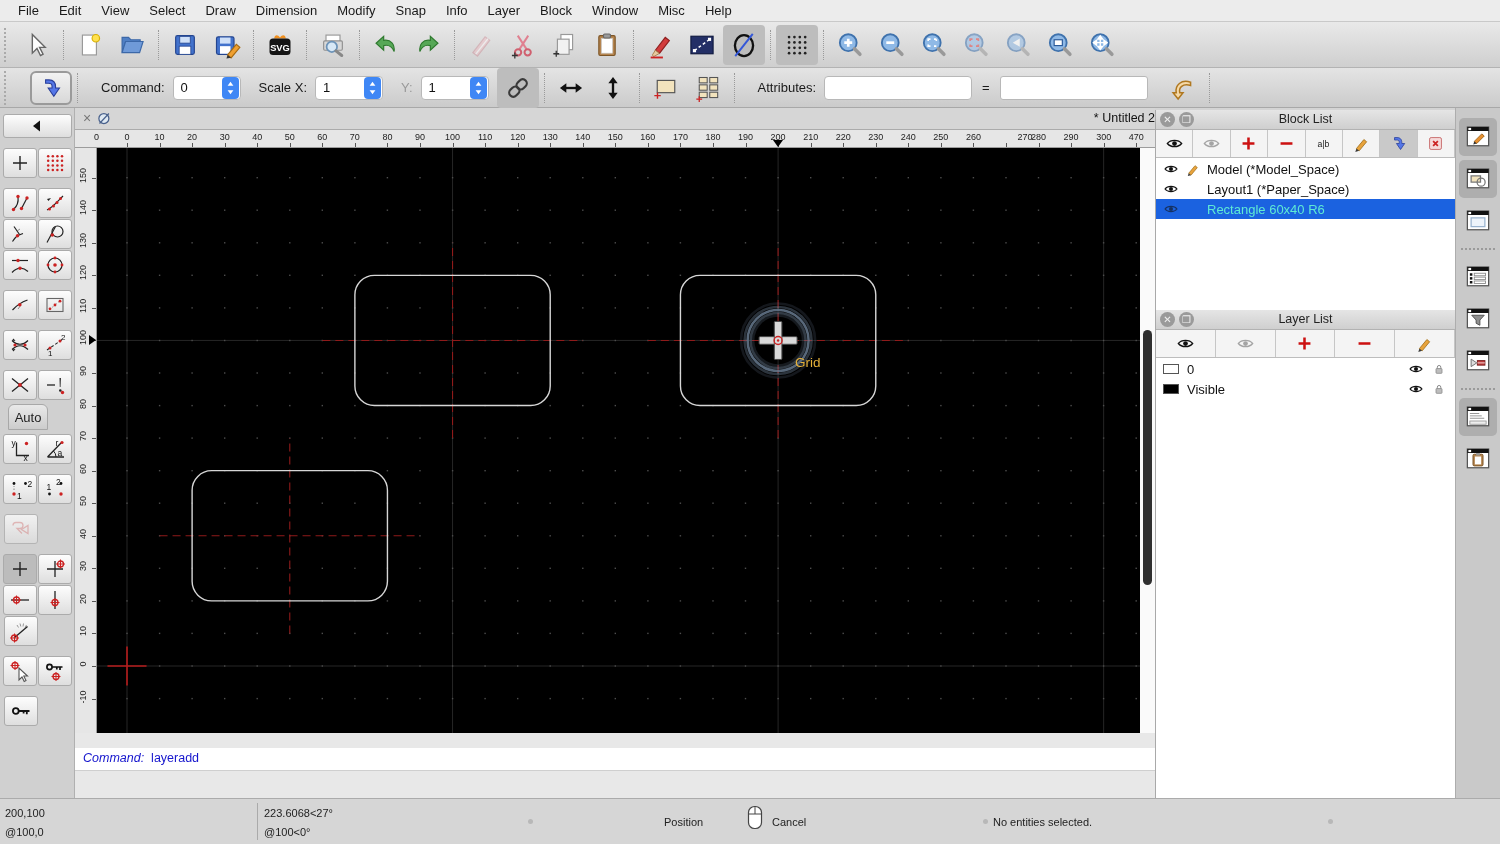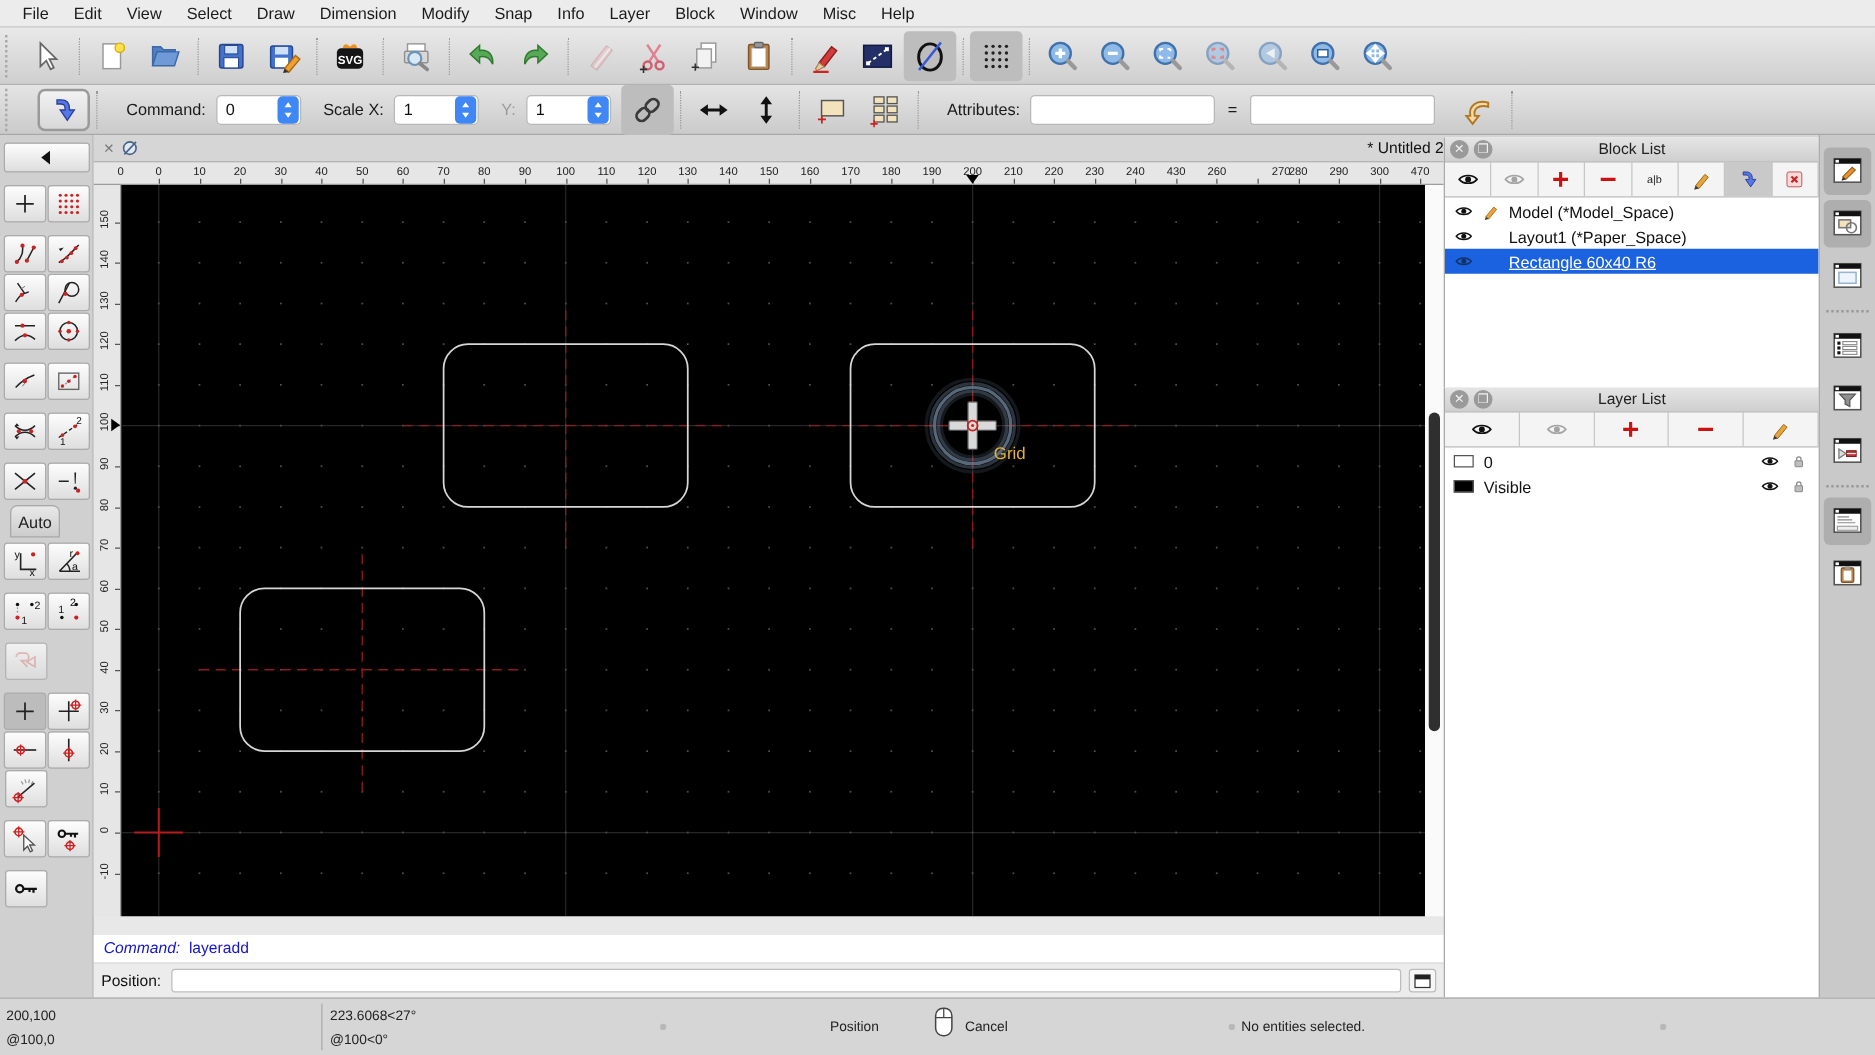--- a/index.html
+++ b/index.html
@@ -94,21 +94,21 @@
   .panel-title { height:20px; background:linear-gradient(#e5e5e5,#cfcfcf); border-bottom:1px solid #b2b2b2;
                  position:relative; text-align:center; font-size:12.5px; color:#222; padding-top:2px; }
   .pt-btn { position:absolute; top:2px; width:15px; height:15px; border-radius:50%; background:#9a9a9a;
             color:#f0f0f0; font-size:10px; line-height:15px; text-align:center; }
   .panel-toolbar { display:flex; height:28px; background:#f4f4f4; border-bottom:1px solid #bdbdbd; }
   .ptb-btn { flex:1; border-right:1px solid #c6c6c6; display:flex; align-items:center; justify-content:center; }
   .ptb-btn svg { width:19px; height:19px; }
   .ptb-btn.pressed { background:#c9c9c9; }
   .plist { position:absolute; left:0; right:0; bottom:0; top:49px; background:#fff; overflow:hidden; }
   .prow { height:20px; display:flex; align-items:center; font-size:13px; color:#111; padding-left:7px; }
-  .prow.selected { background:#1b62e0; color:#ffffff;text-decoration:underline; }
+  .prow.selected { background:#1b62e0; color:#5eead4; }
   .prow svg { width:16px; height:16px; flex:0 0 auto; }
   .prow .swatch { width:16px; height:10px; border:1px solid #555; margin-right:8px; flex:0 0 auto;}
   .prow .rname { flex:1; white-space:nowrap; overflow:hidden; }
   .prow .rright { display:flex; gap:7px; margin-right:8px; }
 
   
   .righttools { position:absolute; left:1455px; top:108px; width:45px; height:690px; background:#c9c9c9;
                 border-left:1px solid #adadad; padding-top:10px; display:flex; flex-direction:column; align-items:center; }
   .rtbtn { width:38px; height:38px; display:flex; align-items:center; justify-content:center; border-radius:5px; margin-bottom:4px;}
   .rtbtn.pressed { background:#aeaeae; }
@@ -768,21 +768,21 @@
         <span class="rlabel" style="left: 695.1px; top: 2px; width: 16px; text-align: center;">200</span>
         <span class="rtick" style="left: 703.1px; top: 13px; width: 1px; height: 5px;"></span>
         <span class="rlabel" style="left: 727.655px; top: 2px; width: 16px; text-align: center;">210</span>
         <span class="rtick" style="left: 735.655px; top: 13px; width: 1px; height: 5px;"></span>
         <span class="rlabel" style="left: 760.21px; top: 2px; width: 16px; text-align: center;">220</span>
         <span class="rtick" style="left: 768.21px; top: 13px; width: 1px; height: 5px;"></span>
         <span class="rlabel" style="left: 792.765px; top: 2px; width: 16px; text-align: center;">230</span>
         <span class="rtick" style="left: 800.765px; top: 13px; width: 1px; height: 5px;"></span>
         <span class="rlabel" style="left: 825.32px; top: 2px; width: 16px; text-align: center;">240</span>
         <span class="rtick" style="left: 833.32px; top: 13px; width: 1px; height: 5px;"></span>
-        <span class="rlabel" style="left: 857.875px; top: 2px; width: 16px; text-align: center;">430</span>
+        <span class="rlabel" style="left: 857.875px; top: 2px; width: 16px; text-align: center;">250</span>
         <span class="rtick" style="left: 865.875px; top: 13px; width: 1px; height: 5px;"></span>
         <span class="rlabel" style="left: 890.43px; top: 2px; width: 16px; text-align: center;">260</span>
         <span class="rtick" style="left: 898.43px; top: 13px; width: 1px; height: 5px;"></span>
         <span class="rlabel" style="left: 942px; top: 2px; width: 16px; text-align: center;">270</span>
         <span class="rtick" style="left: 930.985px; top: 13px; width: 1px; height: 5px;"></span>
         <span class="rlabel" style="left: 955.54px; top: 2px; width: 16px; text-align: center;">280</span>
         <span class="rtick" style="left: 963.54px; top: 13px; width: 1px; height: 5px;"></span>
         <span class="rlabel" style="left: 988.095px; top: 2px; width: 16px; text-align: center;">290</span>
         <span class="rtick" style="left: 996.095px; top: 13px; width: 1px; height: 5px;"></span>
         <span class="rlabel" style="left: 1020.65px; top: 2px; width: 16px; text-align: center;">300</span>
@@ -1404,30 +1404,20 @@
           <text x="698.1" y="219.45" font-size="13.5" fill="#e5b13a" font-family="Liberation Sans">Grid</text>
         </svg>
     </div>
     <div class="vscroll">
       <div class="thumb" style="top:182px;height:255px"></div>
     </div>
     <div class="cmdhist">
       <span class="prompt">Command:</span>
       <span>&nbsp;</span><span>layeradd</span>
     </div>
-    <div class="posrow">
-      <span class="plabel">Position:</span>
-      <input value="" style="">
-      <div class="winbtn">
-        <svg width="14" height="12" viewBox="0 0 14 12">
-            <rect x="1" y="1" width="12" height="10" fill="#fff" stroke="#333"></rect>
-            <rect x="1" y="1" width="12" height="3.5" fill="#222"></rect>
-          </svg>
-      </div>
-    </div>
   </div>
 
   <div class="panel" style="top:110px;height:200px">
     <div class="panel-title">
       <span class="pt-btn" style="left:4px">✕</span>
       <span class="pt-btn" style="left:23px">❐</span>
       <span>Block List</span>
     </div>
     <div class="panel-toolbar" id="blockToolbar">
         <div class="ptb-btn">

